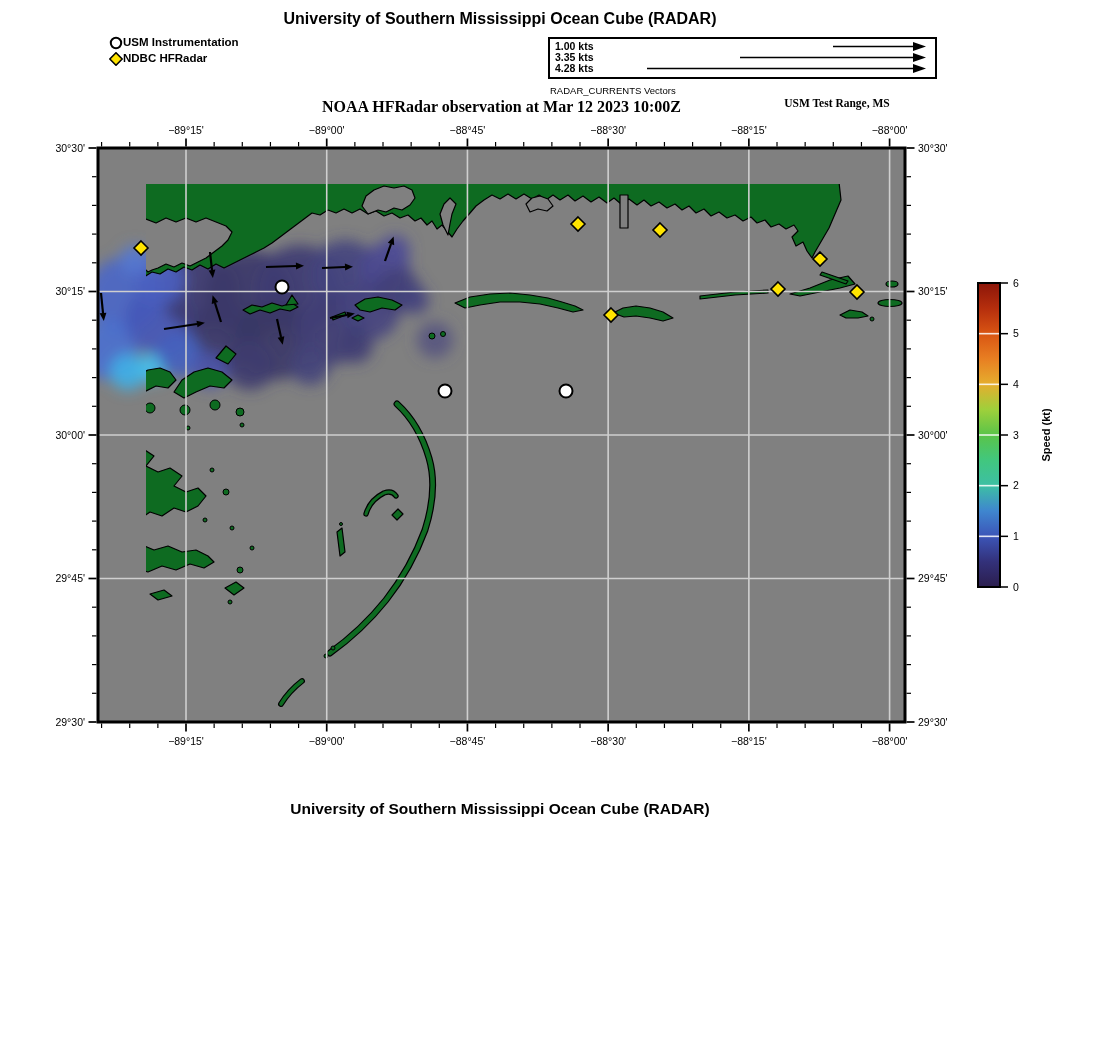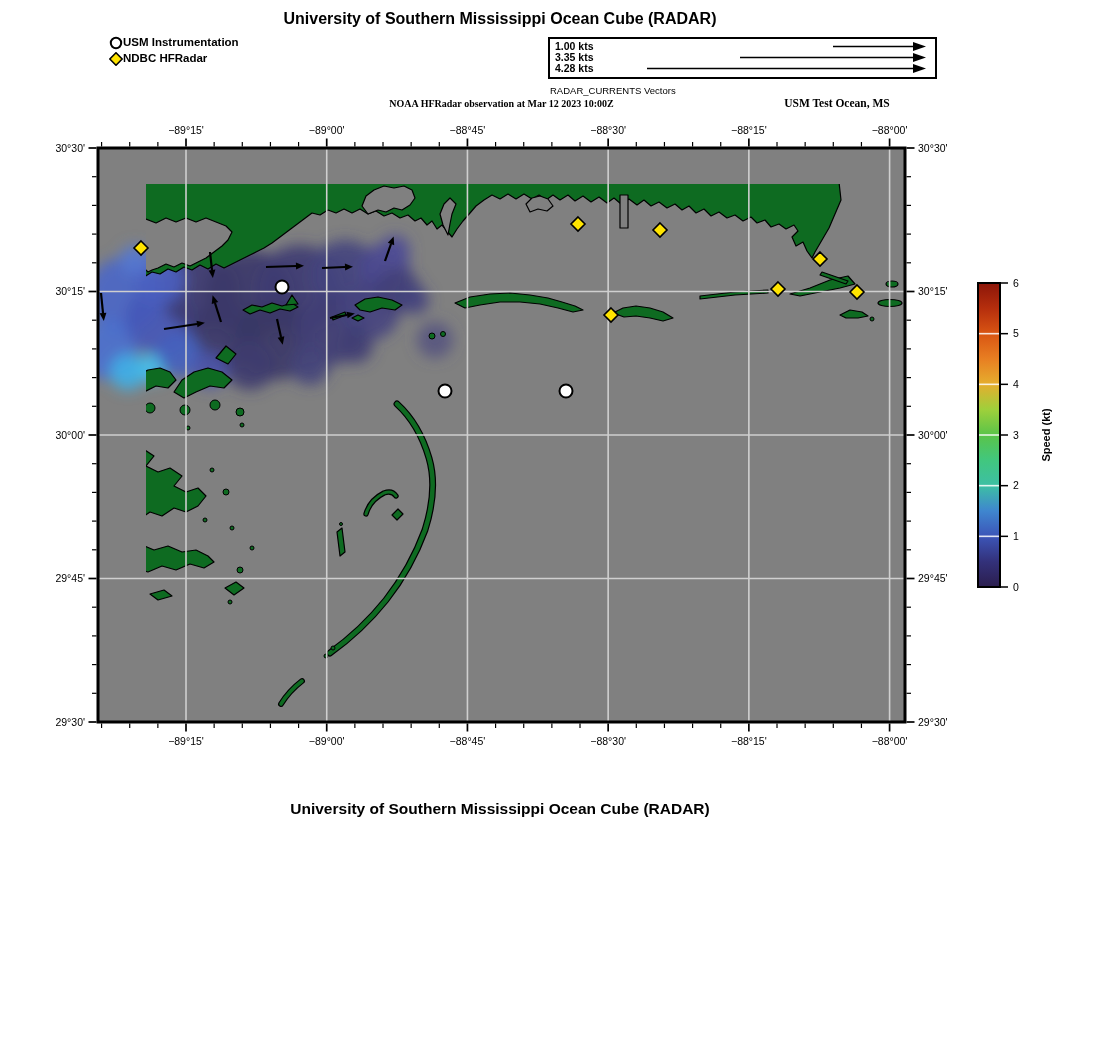--- a/index.html
+++ b/index.html
@@ -7,21 +7,21 @@
        font-family:"Liberation Sans",sans-serif;color:#000;}
   .abs{position:absolute;}
   .title-top{top:10px;left:0;width:1000px;text-align:center;font-size:16px;font-weight:bold;}
   .title-bottom{top:800px;left:0;width:1000px;text-align:center;font-size:15.5px;font-weight:bold;}
   .legend{top:36px;left:109px;}
   .legend-row{display:flex;height:15.5px;gap:0;}
   .legend-row span{font-size:11.5px;font-weight:bold;white-space:nowrap;}
   .scalebox{top:37px;left:548px;width:345px;height:38px;border:2.5px solid #000;background:#fff;padding-left:40px;}
   .scalebox .lbl{position:absolute;left:5px;font-size:10.5px;font-weight:bold;line-height:11px;}
   .scale-caption{top:85px;left:550px;font-size:9.5px;font-weight:normal;}
-  .subtitle{top:98px;left:98px;width:807px;text-align:center;font-size:10px;font-weight:bold;
+  .subtitle{top:98px;left:98px;width:807px;text-align:center;font-size:16px;font-weight:bold;
             font-family:"Liberation Serif",serif;pointer-events:none;}
   .region{top:97px;left:772px;width:130px;text-align:center;font-size:11.5px;font-weight:bold;
           font-family:"Liberation Serif",serif;}
   svg text{font-family:"Liberation Sans",sans-serif;}
 </style>
 </head>
 <body>
 
 <div class="abs title-top">University of Southern Mississippi Ocean Cube (RADAR)</div>
 
@@ -51,21 +51,21 @@
         <line x1="150" y1="18.5" x2="325" y2="18.5" stroke-width="1.4"></line>
         <polygon points="336,18.5 323,14 323,23" stroke="none"></polygon>
         <line x1="57" y1="29.5" x2="325" y2="29.5" stroke-width="1.4"></line>
         <polygon points="336,29.5 323,25 323,34" stroke="none"></polygon>
       </g>
     </svg>
 </div>
 <div class="abs scale-caption">RADAR_CURRENTS Vectors</div>
 
 <div class="abs subtitle">NOAA HFRadar observation at Mar 12 2023 10:00Z</div>
-<div class="abs region">USM Test Ocean, MS</div>
+<div class="abs region">USM Test Range, MS</div>
 
 <svg id="map-svg" class="abs" style="left:50px;top:112px" width="915" height="660">
     <defs>
     <filter id="blur" x="-60%" y="-60%" width="220%" height="220%">
         <feGaussianBlur stdDeviation="7"></feGaussianBlur>
       </filter>
     <clipPath id="clip">
         <rect x="48" y="36" width="807" height="574"></rect>
       </clipPath>
   </defs>

